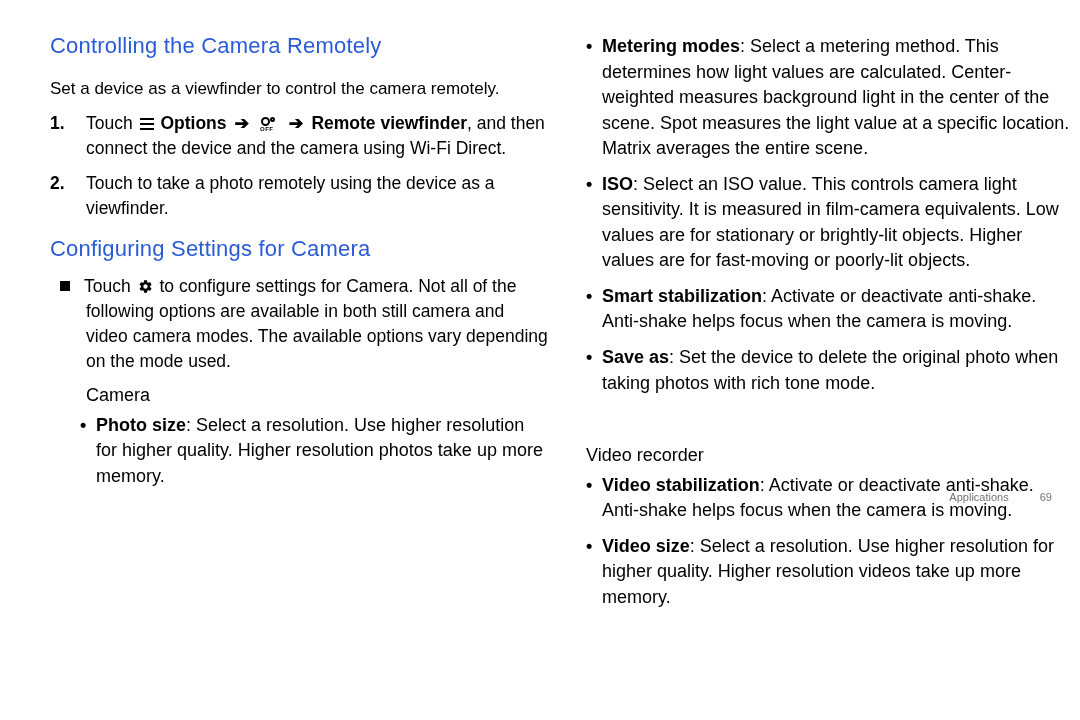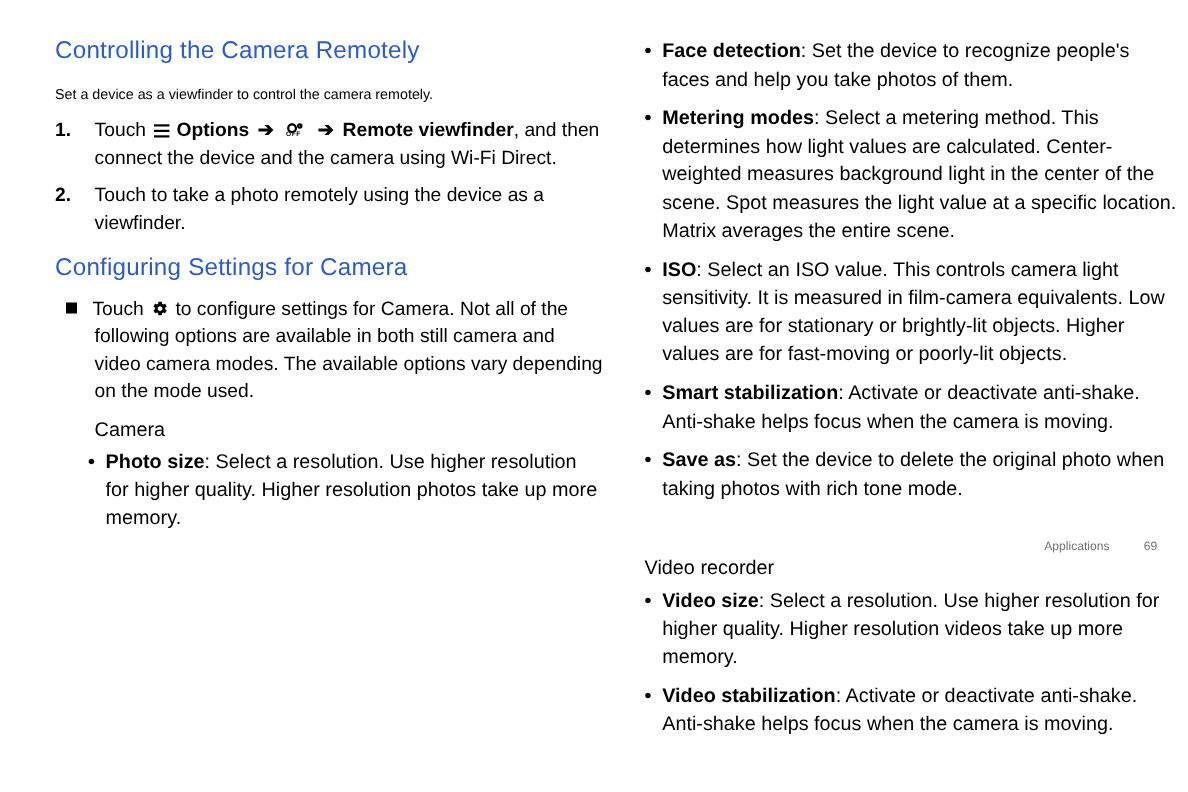--- a/index.html
+++ b/index.html
@@ -29,21 +29,21 @@
   h3.blue {
     color: #2a5bd7;
     font-weight: 400;
     font-size: 22px;
     margin: 0 0 10px 0;
     letter-spacing: 0.2px;
     font-family: Arial, Helvetica, sans-serif;
   }
   p.intro {
     margin: 16px 0 10px 0;
-    font-size: 13px;
+    font-size: 17px;
   }
   ol.steps {
     list-style: none;
     margin: 0 0 12px 0;
     padding: 0 0 0 36px;
   }
   ol.steps > li {
     margin: 0 0 10px 0;
     position: relative;
     font-size: 17.5px;
@@ -209,44 +209,41 @@
     <ul class="bul">
       <li>
         <span class="bi">Photo size</span><span>: Select a resolution. Use higher resolution for higher quality. Higher resolution photos take up more memory.</span>
       </li>
     </ul>
   </div>
 
   <div class="col col2">
     <ul class="bul" style="margin-top:4px;">
       <li>
-        <span class="bi">Face detection</span><span>: Set the device to recognize people's faces and help you take photos of them.</span>
-      </li>
-      <li>
         <span class="bi">Metering modes</span><span>: Select a metering method. This determines how light values are calculated. Center-weighted measures background light in the center of the scene. Spot measures the light value at a specific location. Matrix averages the entire scene.</span>
       </li>
       <li>
         <span class="bi">ISO</span><span>: Select an ISO value. This controls camera light sensitivity. It is measured in film-camera equivalents. Low values are for stationary or brightly-lit objects. Higher values are for fast-moving or poorly-lit objects.</span>
       </li>
       <li>
         <span class="bi">Smart stabilization</span><span>: Activate or deactivate anti-shake. Anti-shake helps focus when the camera is moving.</span>
       </li>
       <li>
         <span class="bi">Save as</span><span>: Set the device to delete the original photo when taking photos with rich tone mode.</span>
       </li>
     </ul>
 
     <div class="subhead">Video recorder</div>
 
     <ul class="bul">
       <li>
+        <span class="bi">Video stabilization</span><span>: Activate or deactivate anti-shake. Anti-shake helps focus when the camera is moving.</span>
+      </li>
+      <li>
         <span class="bi">Video size</span><span>: Select a resolution. Use higher resolution for higher quality. Higher resolution videos take up more memory.</span>
-      </li>
-      <li>
-        <span class="bi">Video stabilization</span><span>: Activate or deactivate anti-shake. Anti-shake helps focus when the camera is moving.</span>
       </li>
     </ul>
 
     <div class="footer">
       <span>Applications</span>
       <span class="pg">69</span>
     </div>
   </div>
 
 </div>

